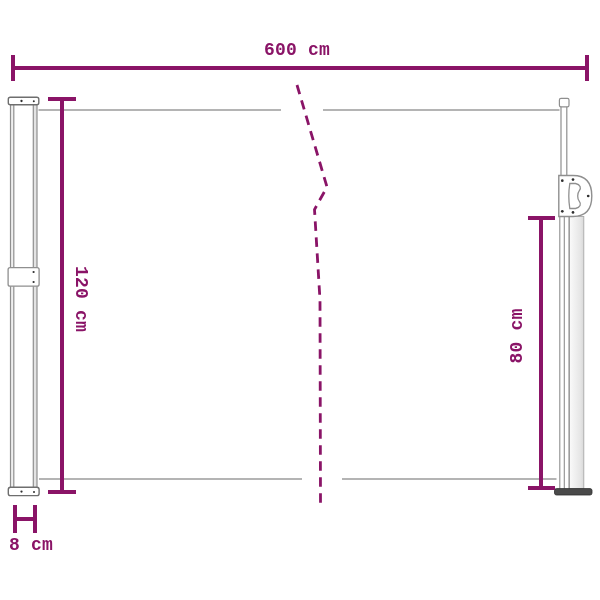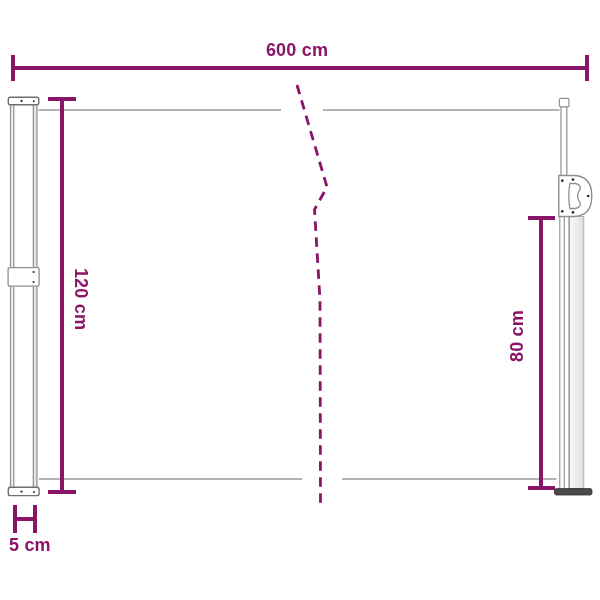--- a/index.html
+++ b/index.html
@@ -1,18 +1,18 @@
 <!DOCTYPE html>
 <html><head>
 <meta charset="utf-8">
 <style>
   html,body{margin:0;padding:0;background:#fff;}
   .canvas{
     position:relative;width:600px;height:600px;background:#ffffff;overflow:hidden;
-    font-family:Liberation Sans, sans-serif;
+    font-family:Liberation Mono, monospace;
   }
   .canvas svg{position:absolute;left:0;top:0;}
   .dim{position:absolute;left:0;top:0;width:0;height:0;}
   .dim-line-h,.dim-line-v,.dim-cap-h,.dim-cap-v{position:absolute;background:#8a1467;}
   .dim-label{
     position:absolute;color:#8a1467;font-weight:700;font-size:18px;line-height:1;
     white-space:nowrap;letter-spacing:0.2px;
   }
   .rot-cw{transform:translate(-50%,-50%) rotate(90deg);}
   .rot-ccw{transform:translate(-50%,-50%) rotate(-90deg);}
@@ -90,16 +90,16 @@
     <div class="dim-cap-h" style="left:527.5px;top:215.5px;width:27.5px;height:4px;"></div>
     <div class="dim-cap-h" style="left:527.5px;top:485.8px;width:27.5px;height:4px;"></div>
     <div class="dim-line-v" style="left:539.2px;top:215.5px;width:4px;height:274px;"></div>
     <div class="dim-label rot-ccw" style="left:517px;top:336px;">80 cm</div>
   </div>
 
   <div class="dim">
     <div class="dim-cap-v" style="left:13.2px;top:504.5px;width:4.2px;height:28.5px;"></div>
     <div class="dim-cap-v" style="left:33px;top:504.5px;width:4.2px;height:28.5px;"></div>
     <div class="dim-line-h" style="left:13.2px;top:516.8px;width:24px;height:4.2px;"></div>
-    <div class="dim-label" style="left:9px;top:536px;">5 cm</div>
+    <div class="dim-label" style="left:9px;top:536px;">8 cm</div>
   </div>
 
 </div>
 
 </body></html>

